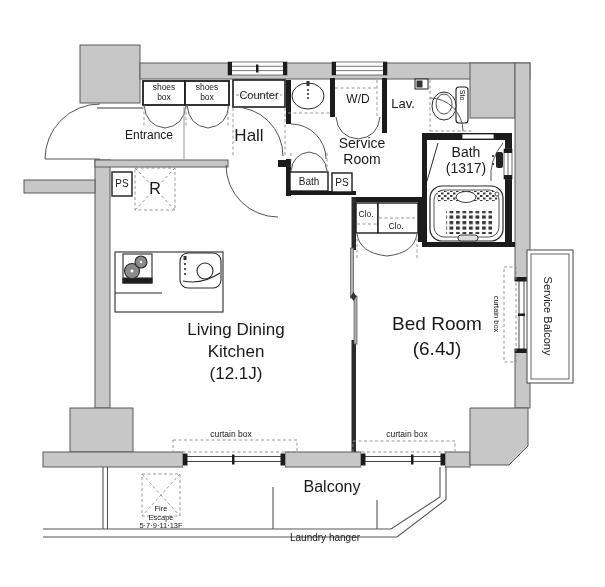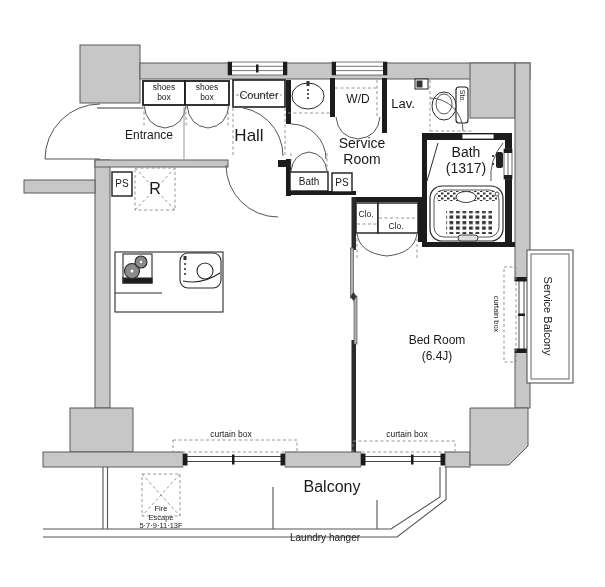--- a/index.html
+++ b/index.html
@@ -260,21 +260,24 @@
 box</div>
 <div class="lbl" style="left:309px;top:182px;font-size:10px;">Bath</div>
 <div class="lbl" style="left:122px;top:184px;font-size:10px;">PS</div>
 <div class="lbl" style="left:342px;top:183px;font-size:10px;">PS</div>
 <div class="lbl" style="left:155px;top:189px;font-size:16px;">R</div>
 <div class="lbl" style="left:366px;top:215px;font-size:8.5px;">Clo.</div>
 <div class="lbl" style="left:396px;top:227px;font-size:8.5px;">Clo.</div>
 <div class="lbl" style="left:466px;top:160px;font-size:14px;">Bath
 (1317)</div>
 <div class="lbl vert" style="left:462px;top:96px;font-size:7px;">Sto.</div>
-<div class="lbl" style="left:437px;top:337px;font-size:12px;line-height:1.3;margin-top:12px;">Bed Room
+<div class="lbl" style="left:236px;top:352px;font-size:17px;line-height:1.3;">Living Dining
+Kitchen
+(12.1J)</div>
+<div class="lbl" style="left:437px;top:337px;font-size:19px;line-height:1.3;">Bed Room
 (6.4J)</div>
 <div class="lbl" style="left:284px;top:487px;font-size:16px;margin-left:48px;">Balcony</div>
 <div class="lbl vert" style="left:548px;top:316px;font-size:11px;">Service Balcony</div>
 <div class="lbl" style="left:231px;top:435px;font-size:8.5px;">curtain box</div>
 <div class="lbl" style="left:407px;top:435px;font-size:8.5px;">curtain box</div>
 <div class="lbl vert" style="left:496px;top:314px;font-size:7.5px;">curtain box</div>
 <div class="lbl" style="left:325px;top:517px;font-size:10px;margin-top:21px;">Laundry hanger</div>
 <div class="lbl" style="left:161px;top:494px;font-size:7.5px;line-height:1.15;margin-top:24px;">Fire
 Escape
 5·7·9·11·13F</div>

